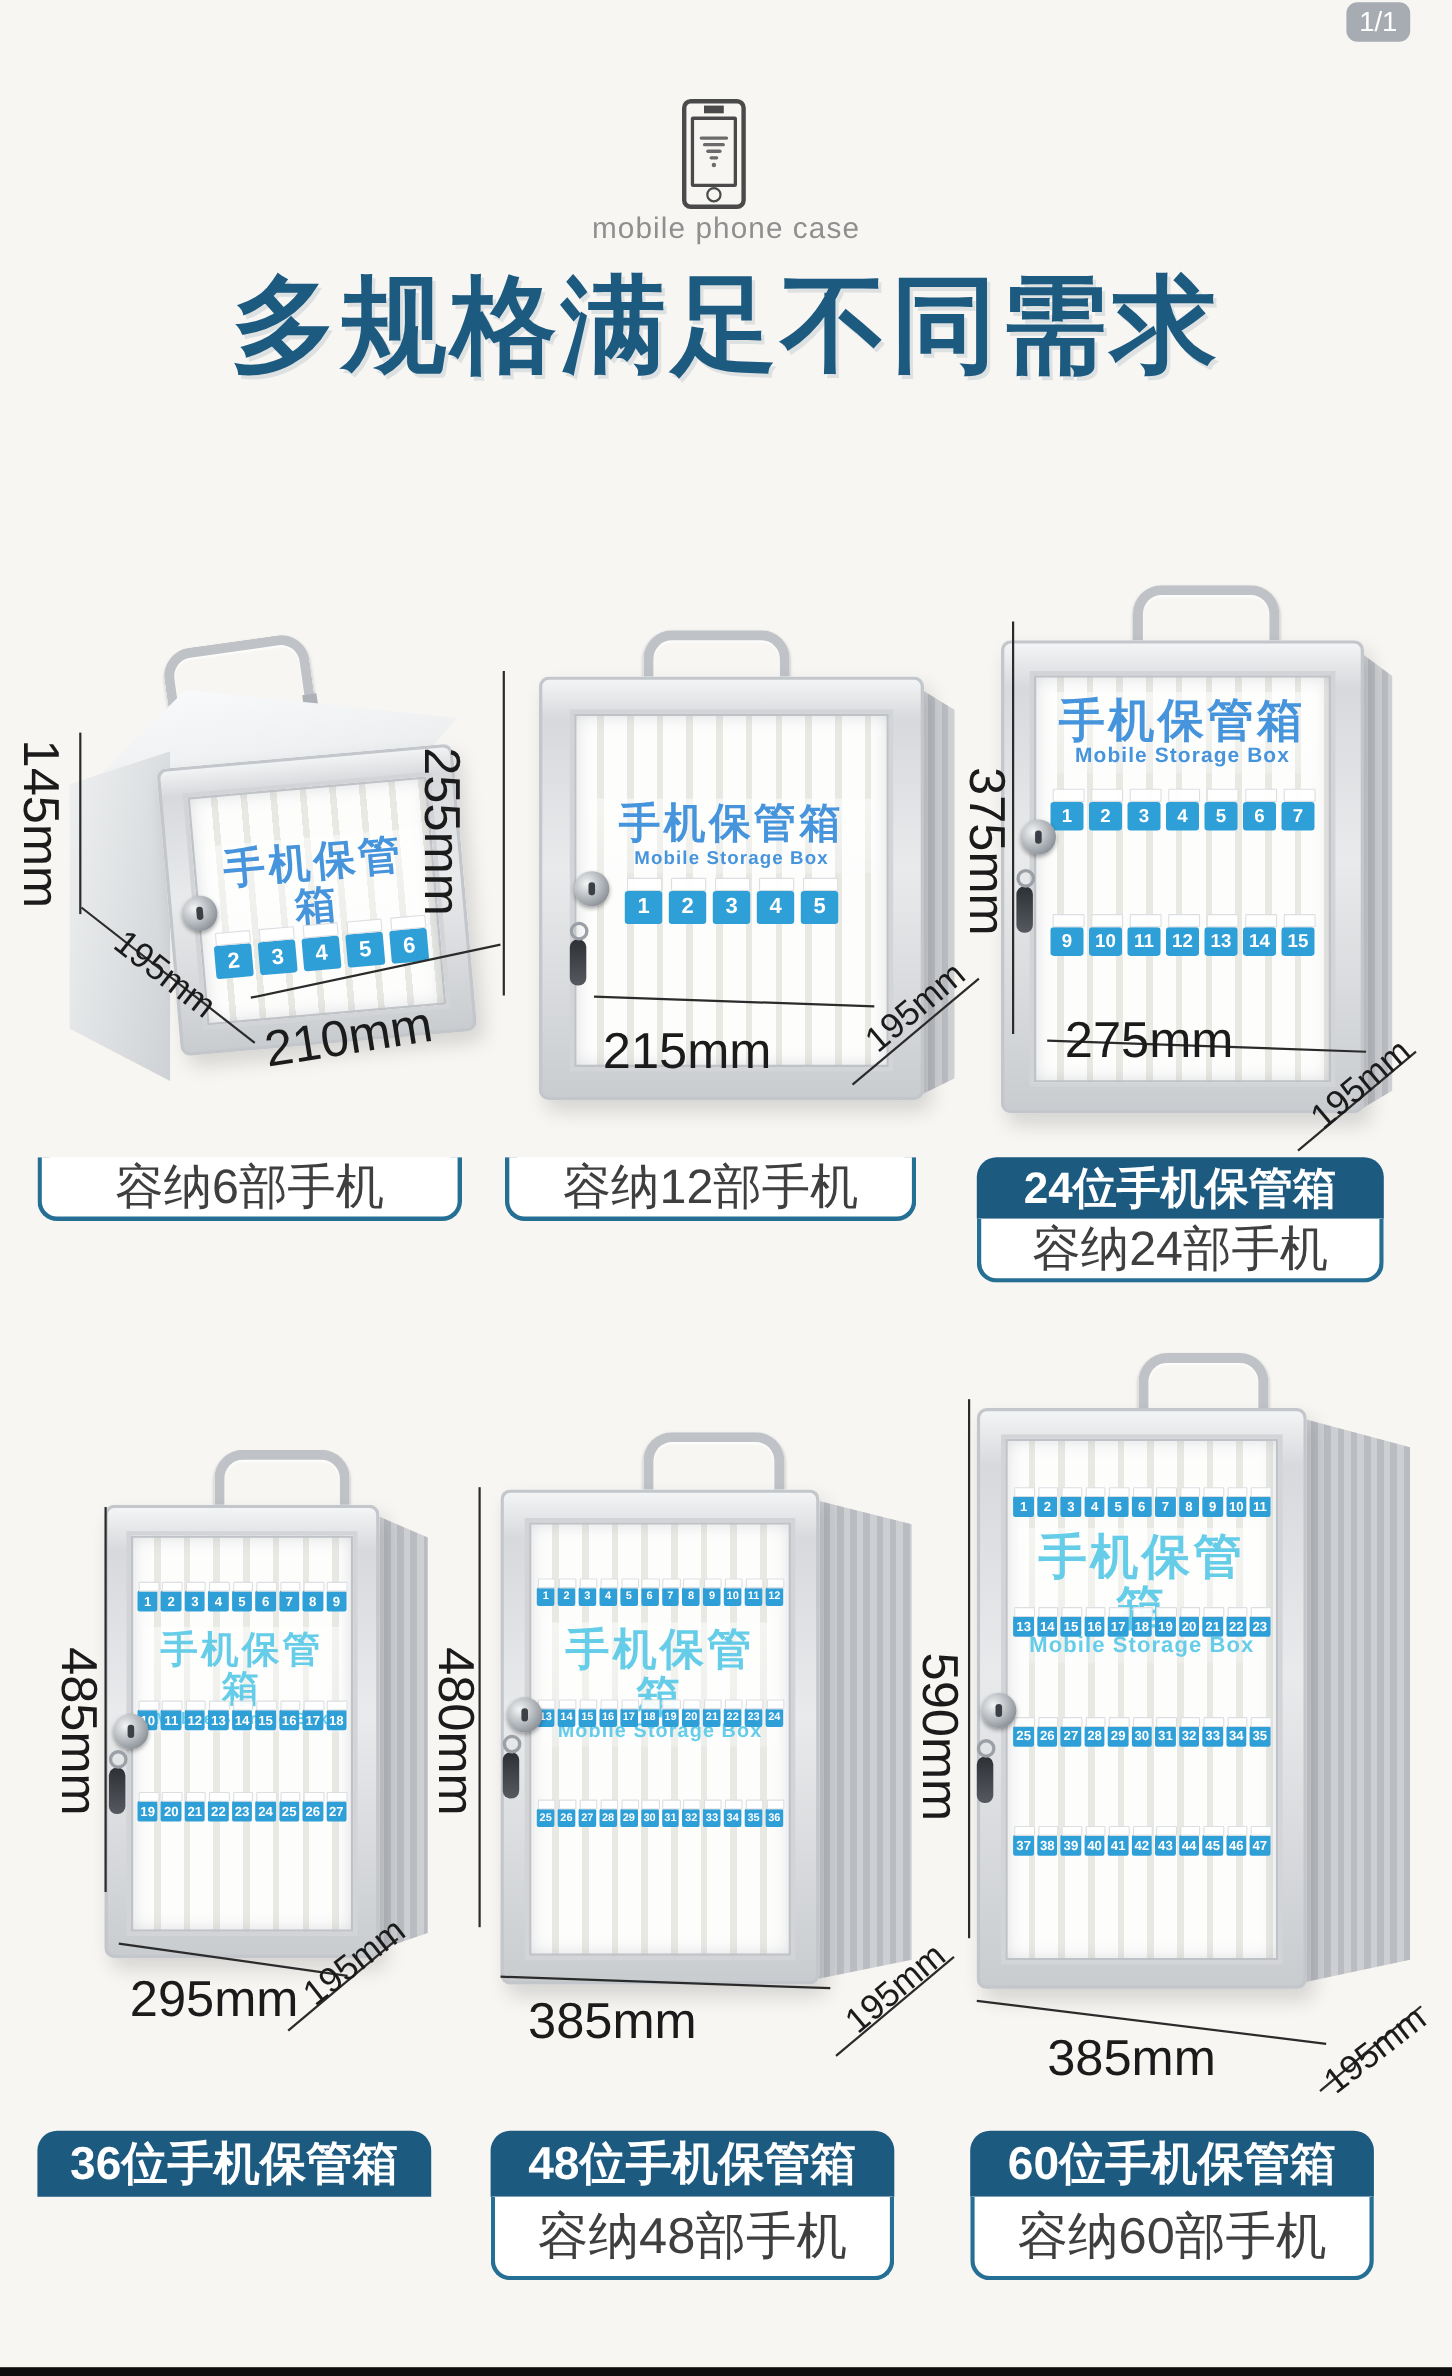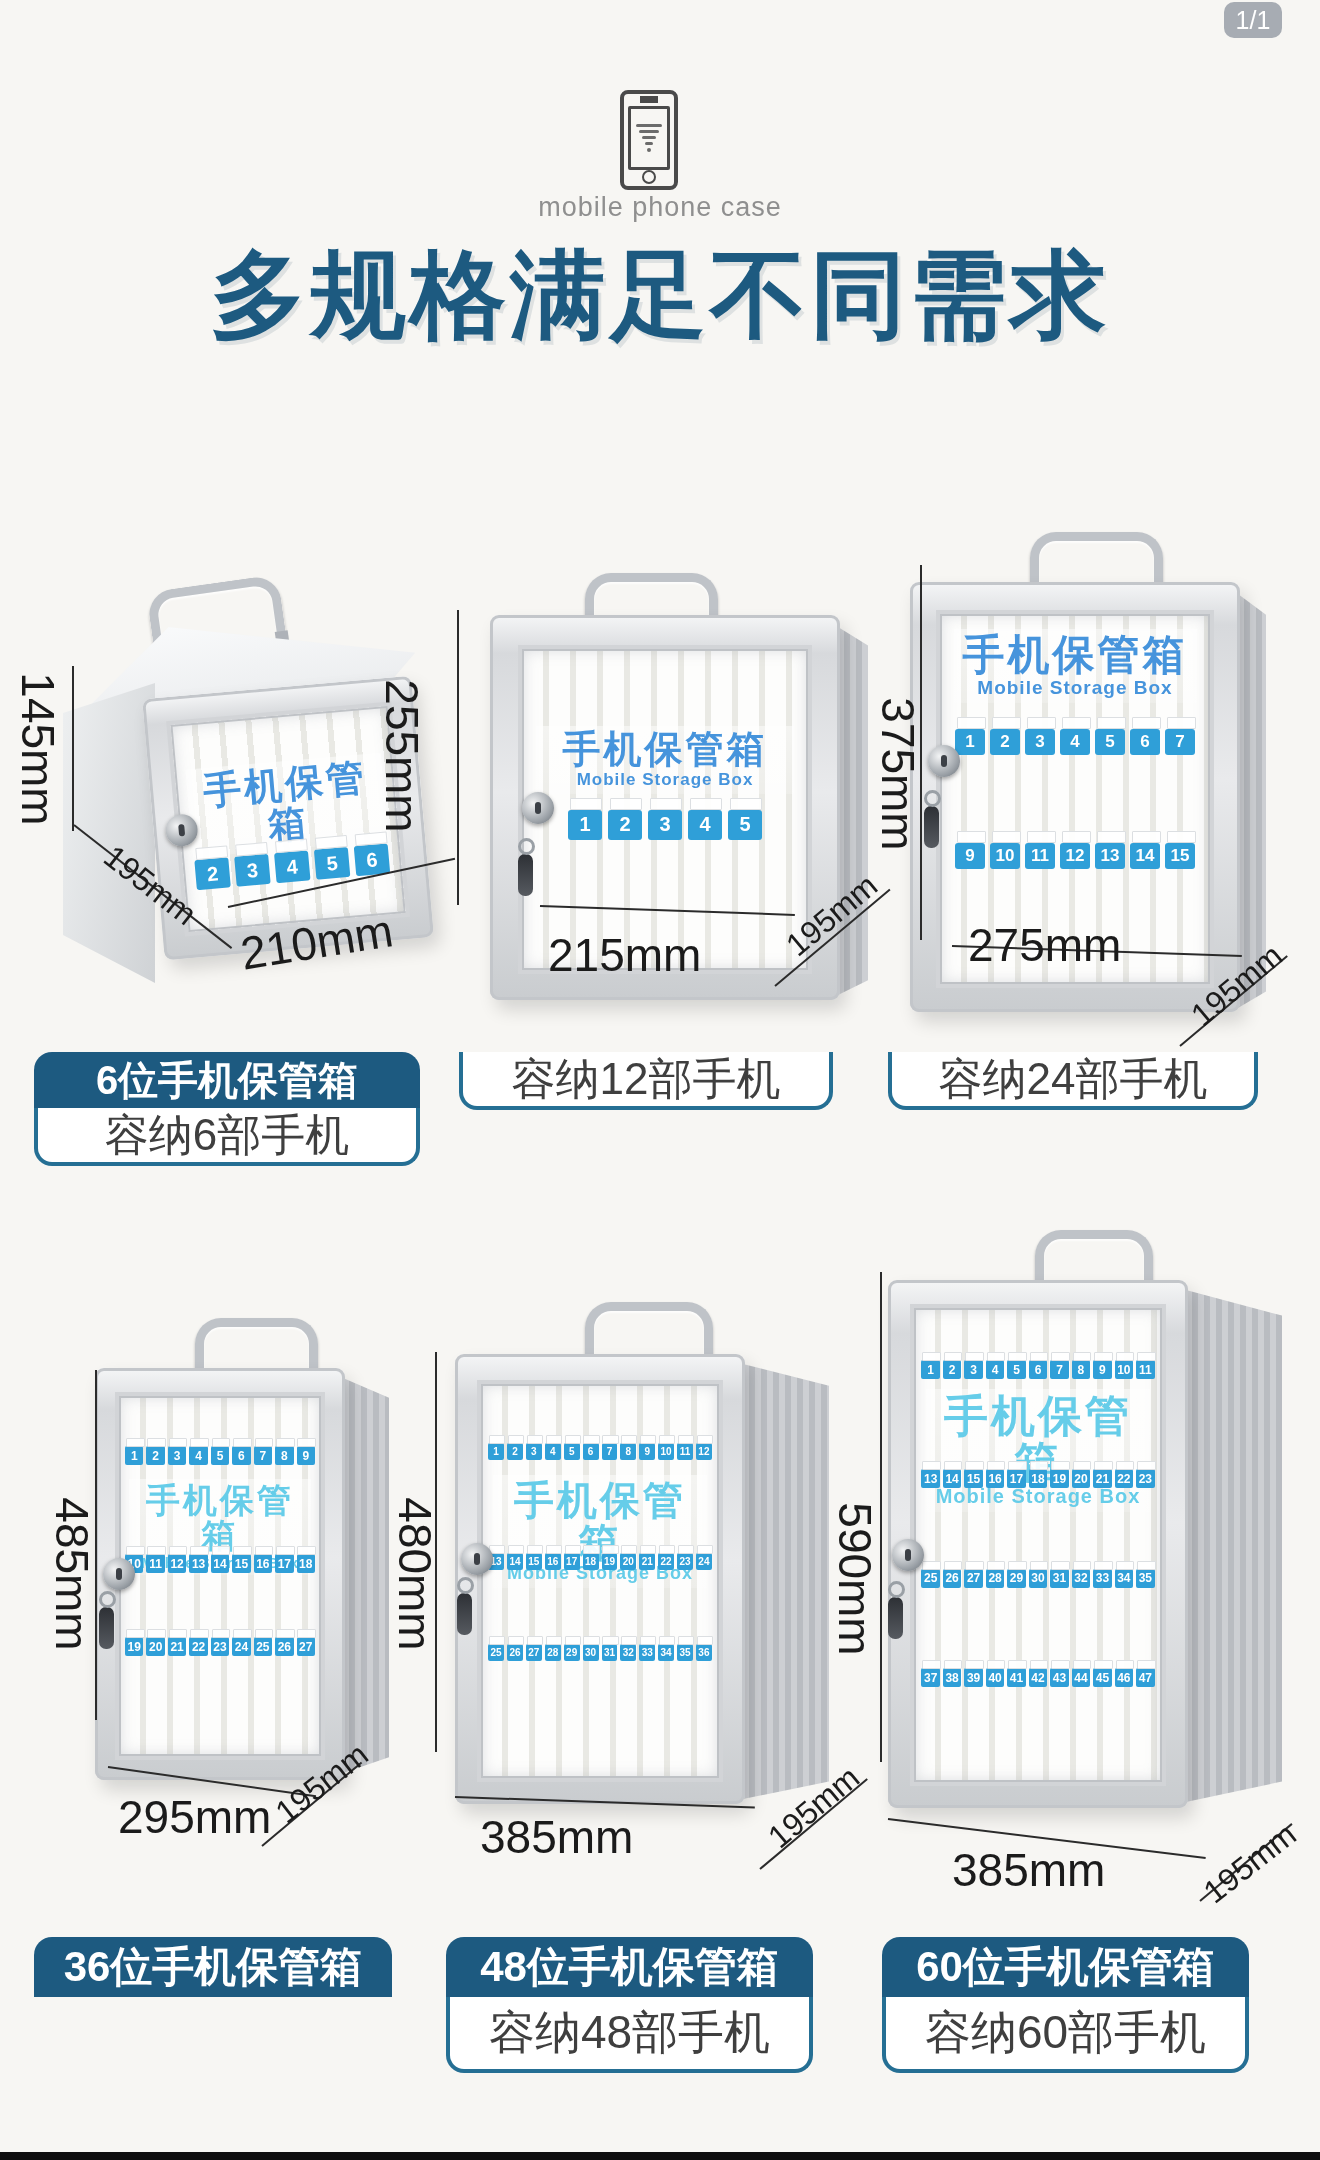--- a/index.html
+++ b/index.html
@@ -186,27 +186,27 @@
     </div>
   </div>
   <div class="vline" style="left:920px;top:565px;height:375px;"></div>
   <div class="dimv" style="left:798px;top:747px;">375mm</div>
   <div class="dline" style="left:952px;top:945px;width:290px;transform:rotate(2deg);"></div>
   <div class="dimh" style="left:968px;top:918px;">275mm</div>
   <div class="dline" style="left:1180px;top:1045px;width:140px;transform:rotate(-40deg);"></div>
   <div class="dimd" style="left:1157px;top:967px;transform:rotate(-40deg);">195mm</div>
 
   <div class="card row1" style="left:34px;top:1052px;width:386px;">
-    <div class="hd">6位手机保管箱</div>
     <div class="bd">容纳6部手机</div>
   </div>
   <div class="card row1" style="left:459px;top:1052px;width:374px;">
     <div class="bd">容纳12部手机</div>
   </div>
   <div class="card row1" style="left:888px;top:1052px;width:370px;">
+    <div class="hd">24位手机保管箱</div>
     <div class="bd">容纳24部手机</div>
   </div>
 
   <div class="box" style="left:60px;top:1290px;width:370px;height:560px;">
     <div class="handle" style="left:135px;top:28px;width:105px;height:52px;"></div>
     <div class="side" style="left:283px;top:88px;width:46px;height:395px;"></div>
     <div class="cab" style="left:35px;top:78px;width:250px;height:412px;">
       <div class="win" style="left:20px;right:20px;top:24px;bottom:20px;">
         <div class="strip s20" style="top:14%;">
             <span class="chip">1</span>

